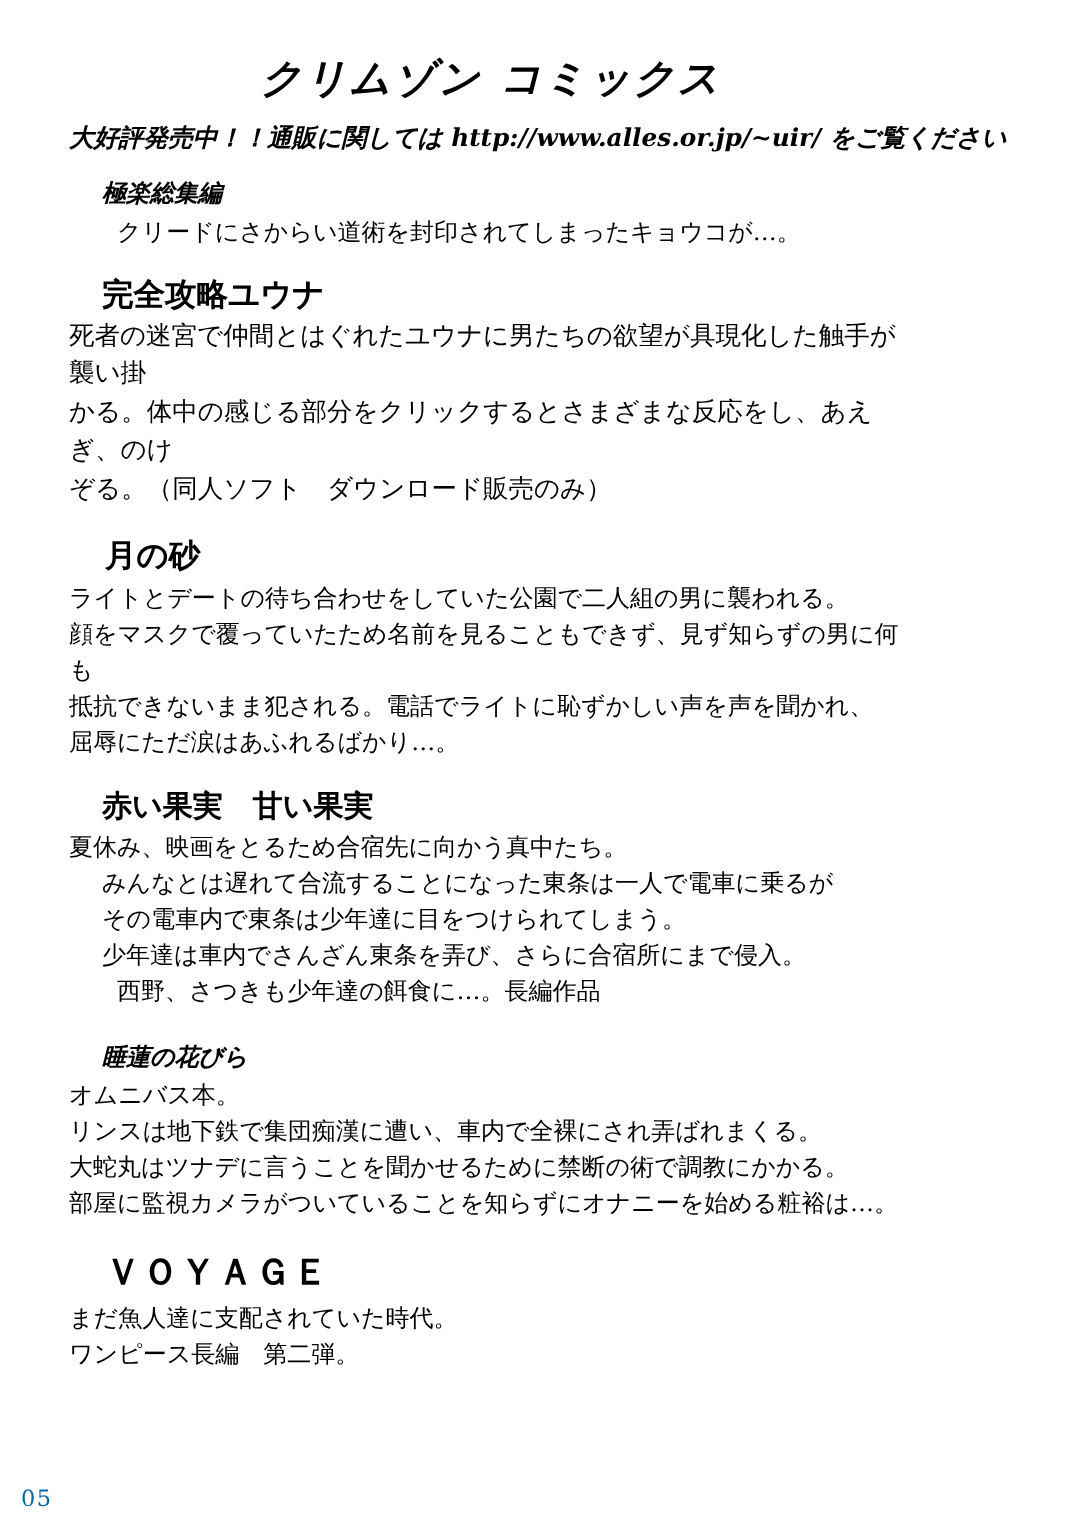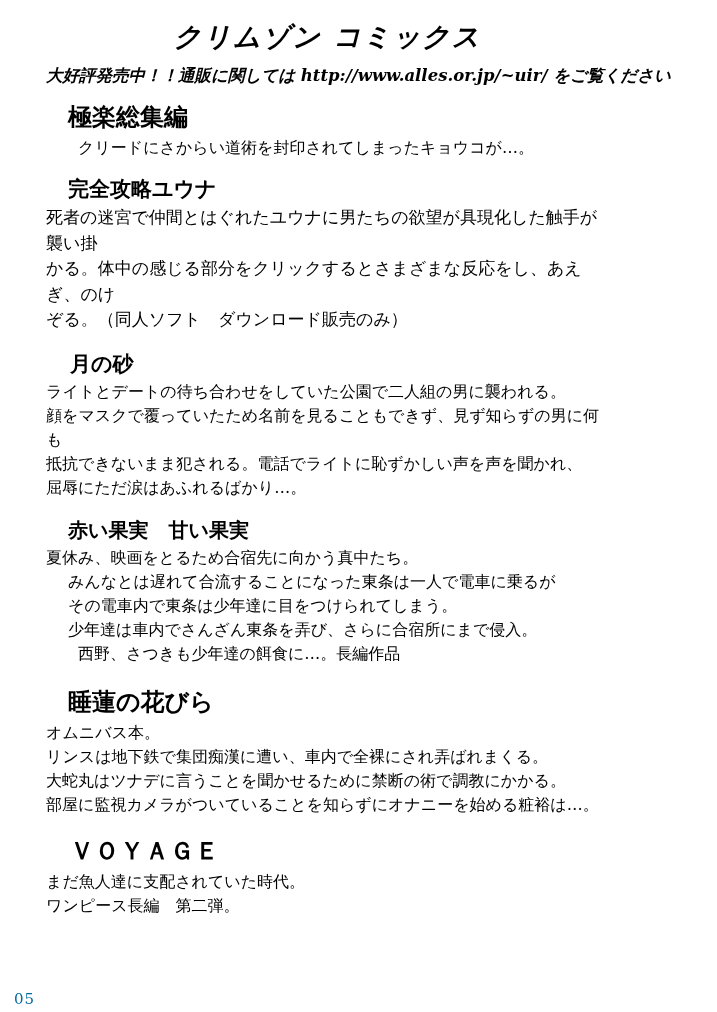--- a/index.html
+++ b/index.html
@@ -13,21 +13,21 @@
     font-family: "DejaVu Serif", serif;
     color: #000000;
     overflow: hidden;
     position: relative;
   }
   .page {
     position: relative;
     width: 655px;
     height: 1012px;
     box-sizing: border-box;
-    padding: 14px 46px 0 46px;
+    padding: 30px 46px 0 46px;
   }
 
   .doc-title {
     text-align: center;
     font-size: 27px;
     font-weight: bold;
     font-style: italic;
     letter-spacing: 2px;
     margin: 8px 0 0 0;
     line-height: 1.1;
@@ -53,21 +53,21 @@
   .section-body {
     line-height: 1.5;
     margin: 0;
   }
   .line {
     white-space: pre-wrap;
     margin: 0;
   }
 
   
-  .h-22 { font-size: 24px; }
+  .h-22 { font-size: 16px; font-style: italic; }
   .h-21 { font-size: 21px; }
   .h-20 { font-size: 20px; }
   .h-24 { font-size: 24px; letter-spacing: 1px; }
 
   .b-16 { font-size: 16px; }
   .b-17 { font-size: 17px; }
 
   .indent-0 { padding-left: 0; }
   .indent-1 { padding-left: 22px; }
   .indent-2 { padding-left: 32px; }

